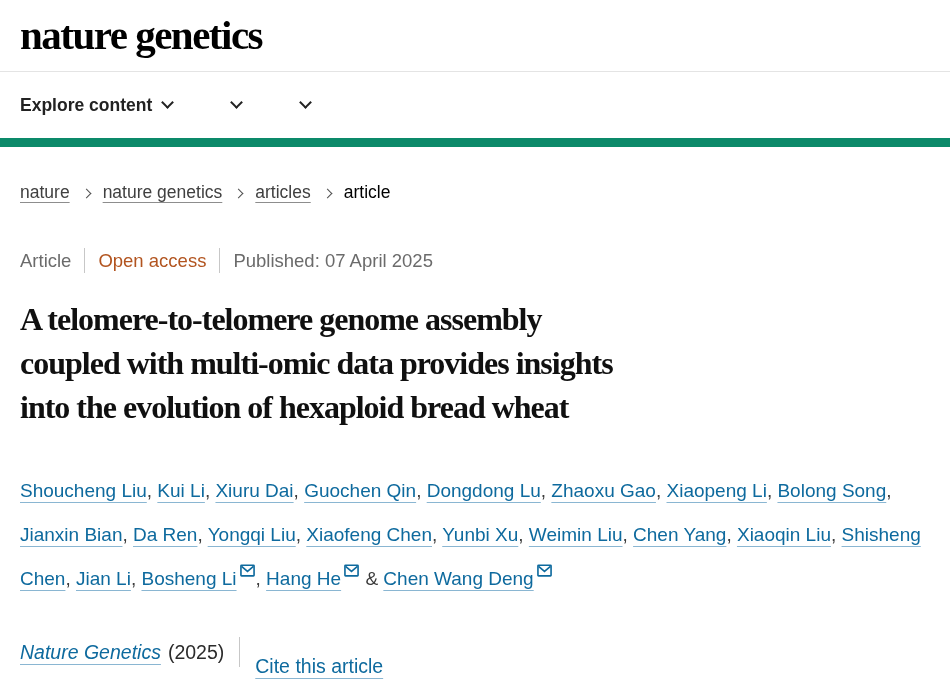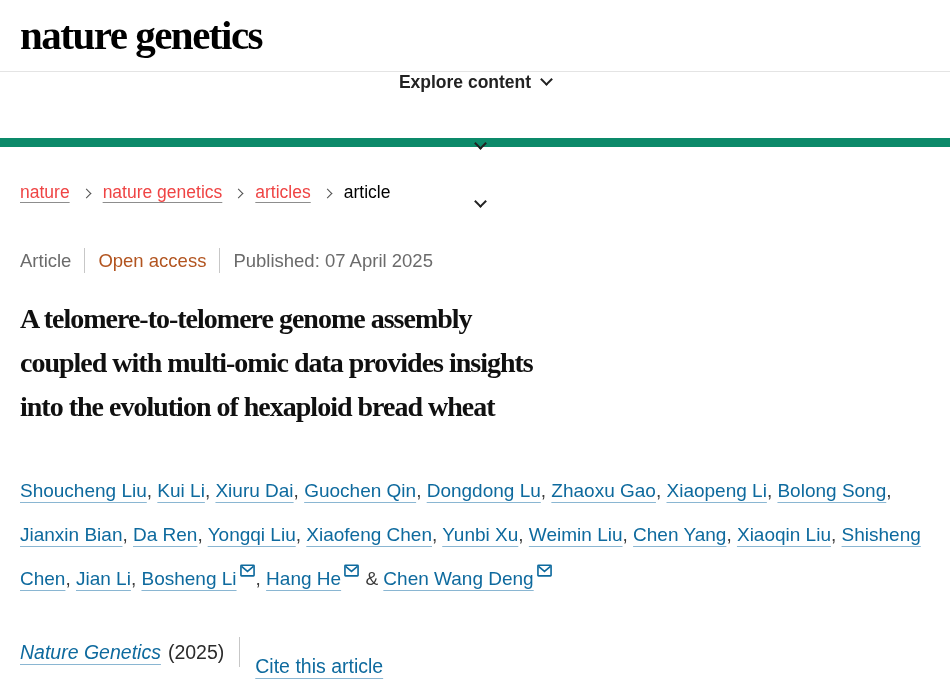--- a/index.html
+++ b/index.html
@@ -36,21 +36,20 @@
     line-height: 1;
   }
 
   
   .nav-row {
     height: 66px;
     display: flex;
     align-items: center;
     gap: 49px;
     padding: 0 20px;
-    flex-direction: column;
   }
   .nav-item {
     display: flex;
     align-items: center;
     font-weight: 700;
     font-size: 17.5px;
     color: #222;
     cursor: pointer;
   }
   .chevron-down {
@@ -69,21 +68,21 @@
 
   
   .breadcrumb {
     margin: 35px 20px 0;
     display: flex;
     align-items: center;
     font-size: 17.5px;
     color: #555;
   }
   .crumb-link {
-    color: #ef4444;
+    color: #404040;
     text-decoration: underline;
     text-decoration-color: #8d8d8d;
     text-underline-offset: 4px;
     cursor: pointer;
   }
   .crumb-current { color: #000; }
   .crumb-sep {
     width: 7px; height: 7px;
     border-top: 1.8px solid #4f4f4f;
     border-right: 1.8px solid #4f4f4f;
@@ -111,21 +110,21 @@
     text-decoration-color: #cf9270;
     text-underline-offset: 4px;
     cursor: pointer;
   }
 
   
   .article-title {
     margin: 24px 20px 0;
     font-family: "Liberation Serif", serif;
     font-weight: 700;
-    font-size: 28px;
+    font-size: 32px;
     line-height: 44px;
     letter-spacing: -1px;
     color: #101010;
   }
   .title-line { white-space: nowrap; }
 
   
   .authors {
     margin: 40px 20px 0;
     font-size: 19px;

